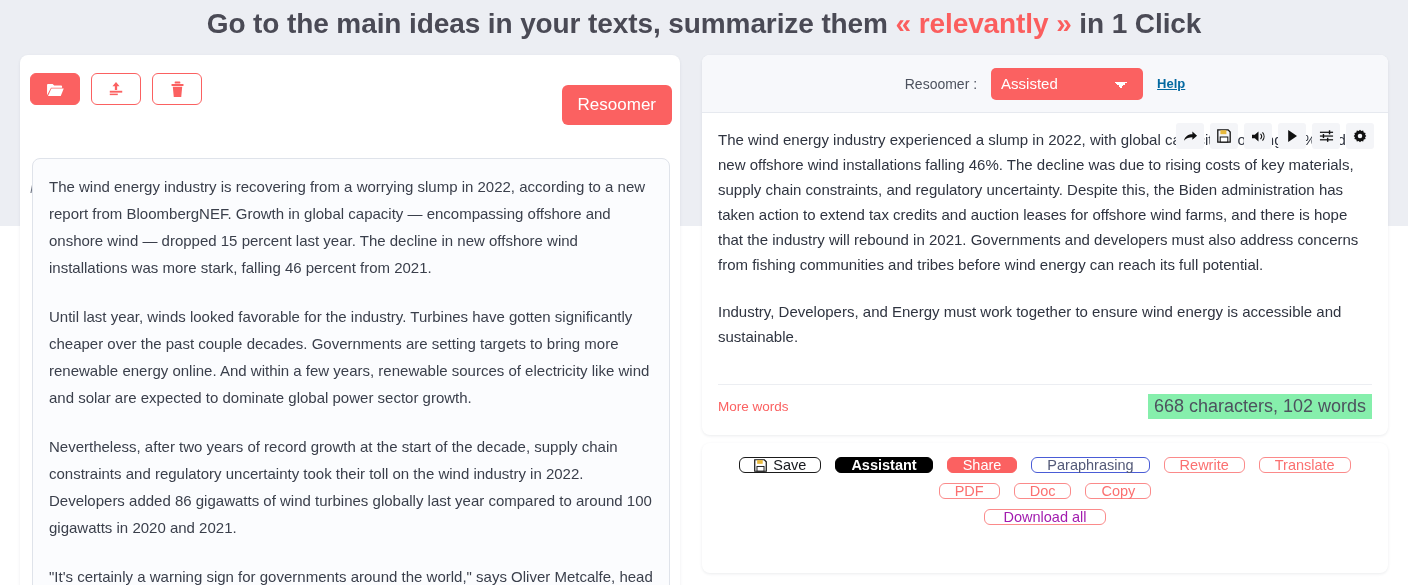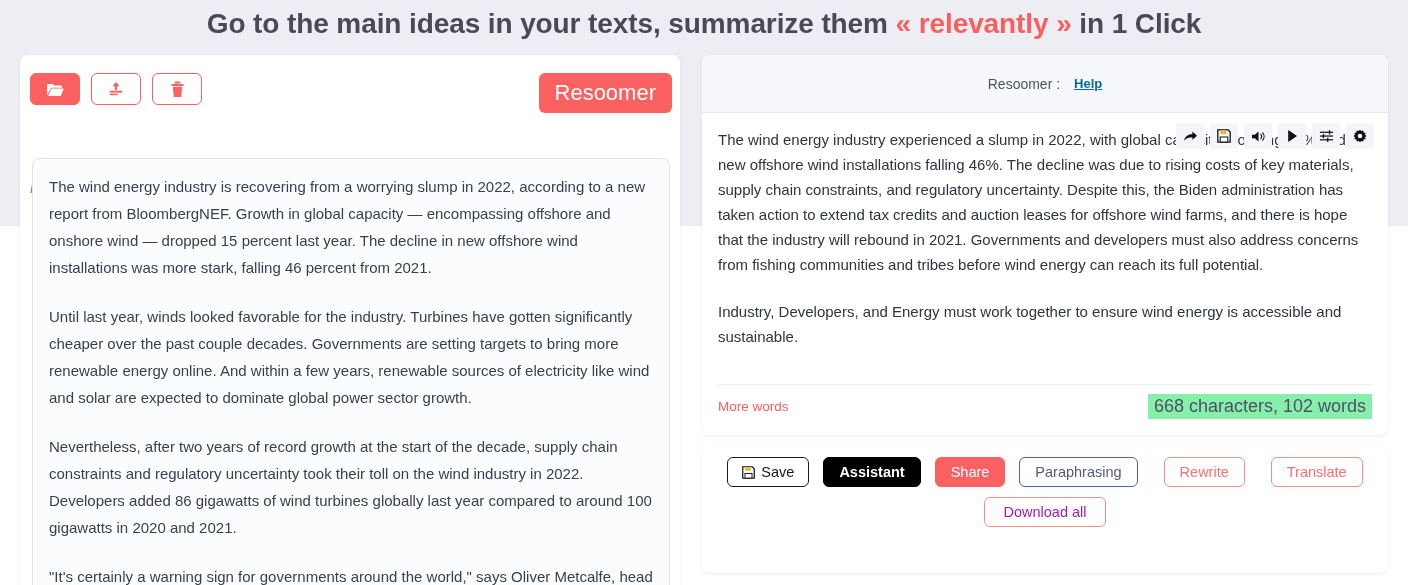--- a/index.html
+++ b/index.html
@@ -68,26 +68,26 @@
     border-radius: 6px;
     display: flex; align-items: center; justify-content: center;
     cursor: pointer;
     background: #ffffff;
     border: 1px solid #fb6161;
   }
   .tool-btn.filled { background: #fb6161; border-color: #fb6161; }
   .tool-btn svg { display: block; }
 
   .resoomer-btn {
-    position: absolute; right: 8px; top: 18px;
+    position: absolute; right: 8px; top: 30px;
     background: #fb6161;
     color: #ffffff;
     border: none;
     border-radius: 6px;
-    font-size: 22px;
+    font-size: 17px;
     font-family: "Liberation Sans", sans-serif;
     padding: 0 16px;
     height: 40px;
     cursor: pointer;
   }
   .char-limit {
     position: absolute; left: 10px; top: 126px;
     font-size: 13px; font-style: italic;
     color: #6c7280;
   }
@@ -189,32 +189,32 @@
     padding-top: 14px;
   }
   .btn-row {
     display: flex; justify-content: center; align-items: center;
     gap: 14px; margin-bottom: 10px;
   }
   .abtn {
     font-family: "Liberation Sans", sans-serif;
     font-size: 14.5px;
     border-radius: 6px;
-    height: 30px;
+    height: 16px;
     padding: 0 15px;
     cursor: pointer;
     background: #ffffff;
     display: inline-flex; align-items: center; gap: 6px;
     white-space: nowrap;
   }
   .abtn.save     { border: 1.5px solid #1b1b1b; color: #16181d; padding: 0 14px; }
   .abtn.dark     { border: 1.5px solid #000000; background: #000000; color: #ffffff; font-weight: 700; }
   .abtn.red-fill { border: 1px solid #fb6161; background: #fb6161; color: #ffffff; }
   .abtn.blue     { border: 1.3px solid #4a5cd6; color: #545a78; }
-  .abtn.red-out  { border: 1px solid #fb8a8a; color: #fb7070; margin-left: 12px; }
+  .abtn.red-out  { border: 1px solid #fb8a8a; color: #fb7070; }
   .abtn.red-out2 { border: 1px solid #fb8a8a; color: #a21caf; padding: 0 18px; }
 </style>
 </head>
 <body>
 
 <div class="bg-band"></div>
 <div class="bg-lower"></div>
 
 <div class="page">
 
@@ -258,20 +258,23 @@
       <p>Until last year, winds looked favorable for the industry. Turbines have gotten significantly cheaper over the past couple decades. Governments are setting targets to bring more renewable energy online. And within a few years, renewable sources of electricity like wind and solar are expected to dominate global power sector growth.</p>
       <p>Nevertheless, after two years of record growth at the start of the decade, supply chain constraints and regulatory uncertainty took their toll on the wind industry in 2022. Developers added 86 gigawatts of wind turbines globally last year compared to around 100 gigawatts in 2020 and 2021.</p>
       <p>"It's certainly a warning sign for governments around the world," says Oliver Metcalfe, head of wind research at BloombergNEF (BNEF). "Even as government ambition increases, we're seeing</p>
     </div>
   </div>
 
   <div class="panel" id="right-panel">
 
     <div class="sum-header">
       <span class="sum-label">Resoomer :</span>
+      <select class="sum-select">
+        <option>Assisted</option>
+      </select>
       <span class="help-link">Help</span>
     </div>
 
     <div class="sum-body">
 
       <div class="icon-row">
         <button class="icon-btn">
           <svg width="15" height="14" viewBox="0 0 16 14">
             <path d="M1 12c1-5 5-7 9-7V2.2l5 4.4-5 4.4V8.2C6.8 8.2 3.4 9 1 12z" fill="#111"></path>
           </svg>
@@ -333,17 +336,22 @@
         </svg>
         <span>Save</span>
       </button>
       <button class="abtn dark">Assistant</button>
       <button class="abtn red-fill">Share</button>
       <button class="abtn blue">Paraphrasing</button>
       <button class="abtn red-out">Rewrite</button>
       <button class="abtn red-out">Translate</button>
     </div>
     <div class="btn-row">
+      <button class="abtn red-out">PDF</button>
+      <button class="abtn red-out">Doc</button>
+      <button class="abtn red-out">Copy</button>
+    </div>
+    <div class="btn-row">
       <button class="abtn red-out2">Download all</button>
     </div>
   </div>
 
 </div>
 
 </body></html>

